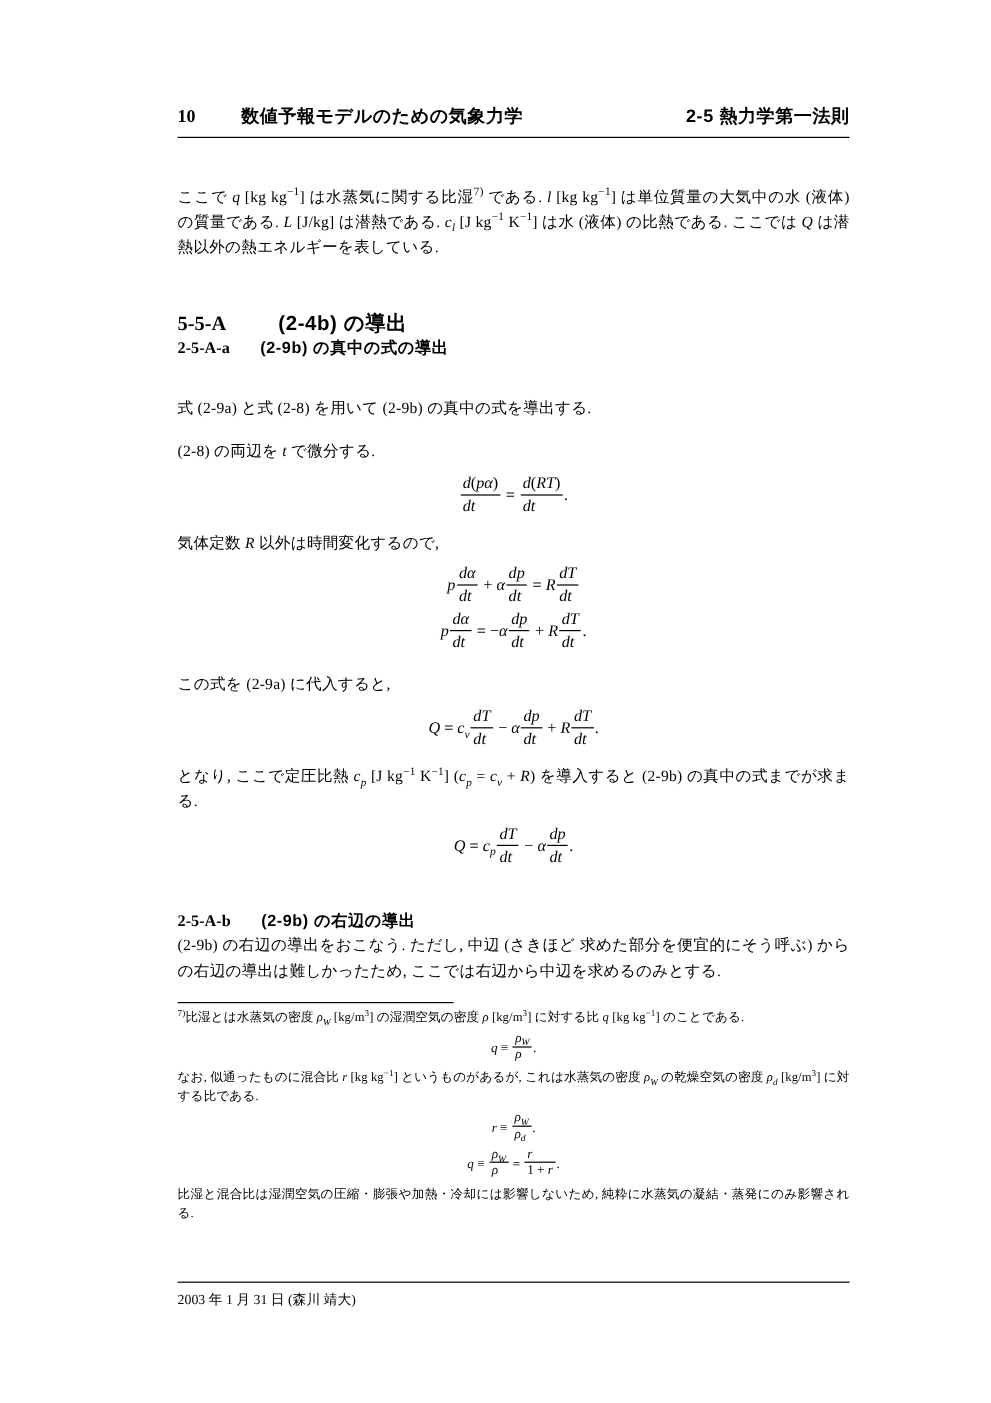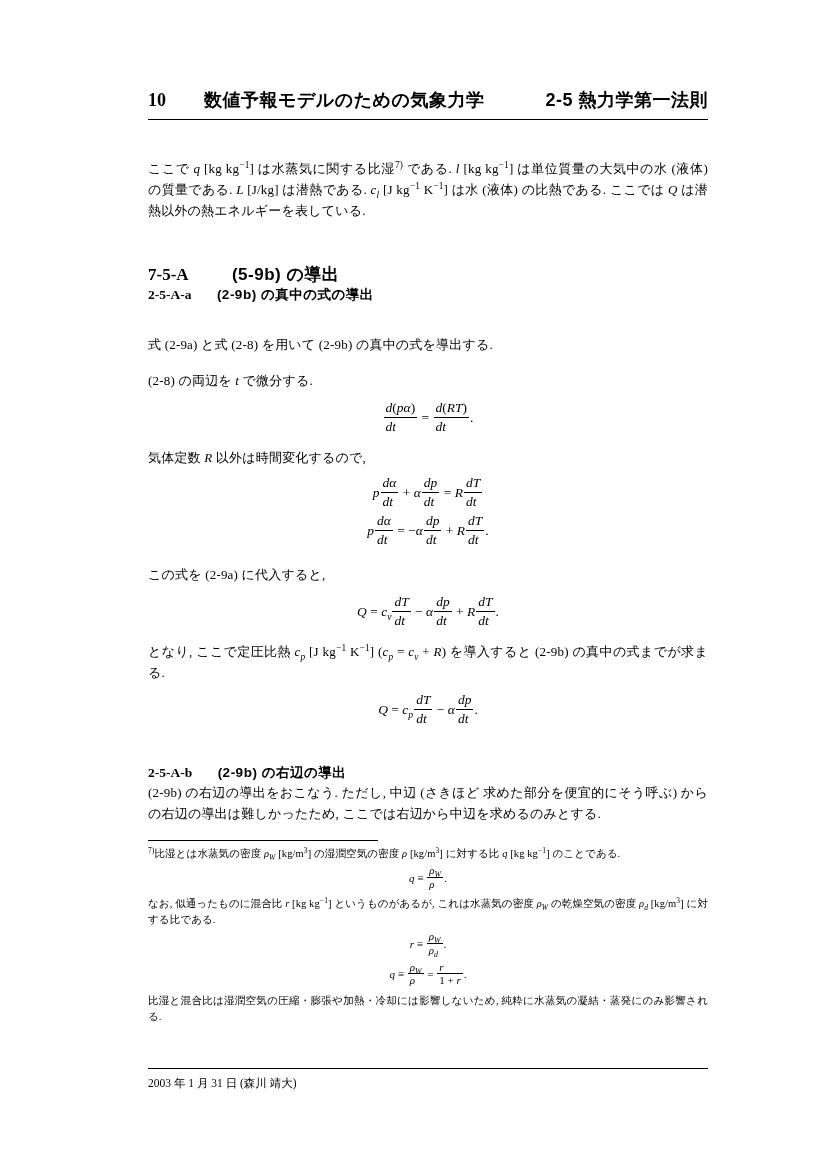--- a/index.html
+++ b/index.html
@@ -12,21 +12,21 @@
     overflow:hidden;
   }
   .content {
     position:absolute; left:148px; top:88px; width:560px;
   }
   
   .runhead {
     display:flex; align-items:baseline;
     border-bottom:1px solid #000;
     padding-bottom:7px;
-    font-size:18px; font-weight:bold;
+    font-size:15px; font-weight:bold;
   }
   .runhead .pnum { font-family:"Liberation Serif", serif; }
   .runhead .dtitle { font-family:"Liberation Sans", sans-serif; margin-left:38px; letter-spacing:0.5px;text-align:right; }
   .runhead .spacer { flex:1; }
   .runhead .stitle { font-family:"Liberation Sans", sans-serif; letter-spacing:0.5px;text-align:center; }
   
   .para {
     font-size:13px; line-height:21px; text-align:justify;
     letter-spacing:0.2px;
   }
@@ -81,22 +81,22 @@
     <div class="runhead">
       <span class="pnum">10</span>
       <span class="dtitle">数値予報モデルのための気象力学</span>
       <span class="spacer"></span>
       <span class="stitle">2-5 熱力学第一法則</span>
     </div>
 
     <div class="para sp-p1">ここで <span class="m"><i>q</i></span> [kg kg<span class="m"><sup>−1</sup></span>] は水蒸気に関する比湿<span class="m"><sup>7)</sup></span> である. <span class="m"><i>l</i></span> [kg kg<span class="m"><sup>−1</sup></span>] は単位質量の大気中の水 (液体) の質量である. <span class="m"><i>L</i></span> [J/kg] は潜熱である. <span class="m"><i>c</i><sub><i>l</i></sub></span> [J kg<span class="m"><sup>−1</sup></span> K<span class="m"><sup>−1</sup></span>] は水 (液体) の比熱である. ここでは <span class="m"><i>Q</i></span> は潜熱以外の熱エネルギーを表している.</div>
 
     <div class="h-main">
-      <span class="hnum">7-5-A</span>
-      <span class="htitle">(5-9b) の導出</span>
+      <span class="hnum">5-5-A</span>
+      <span class="htitle">(2-4b) の導出</span>
     </div>
 
     <div class="h-sub sp-m">
       <span class="hnum">2-5-A-a</span>
       <span class="htitle">(2-9b) の真中の式の導出</span>
     </div>
 
     <div class="para sp-l">式 (2-9a) と式 (2-8) を用いて (2-9b) の真中の式を導出する.</div>
 
     <div class="para sp-s">(2-8) の両辺を <span class="m"><i>t</i></span> で微分する.</div>

